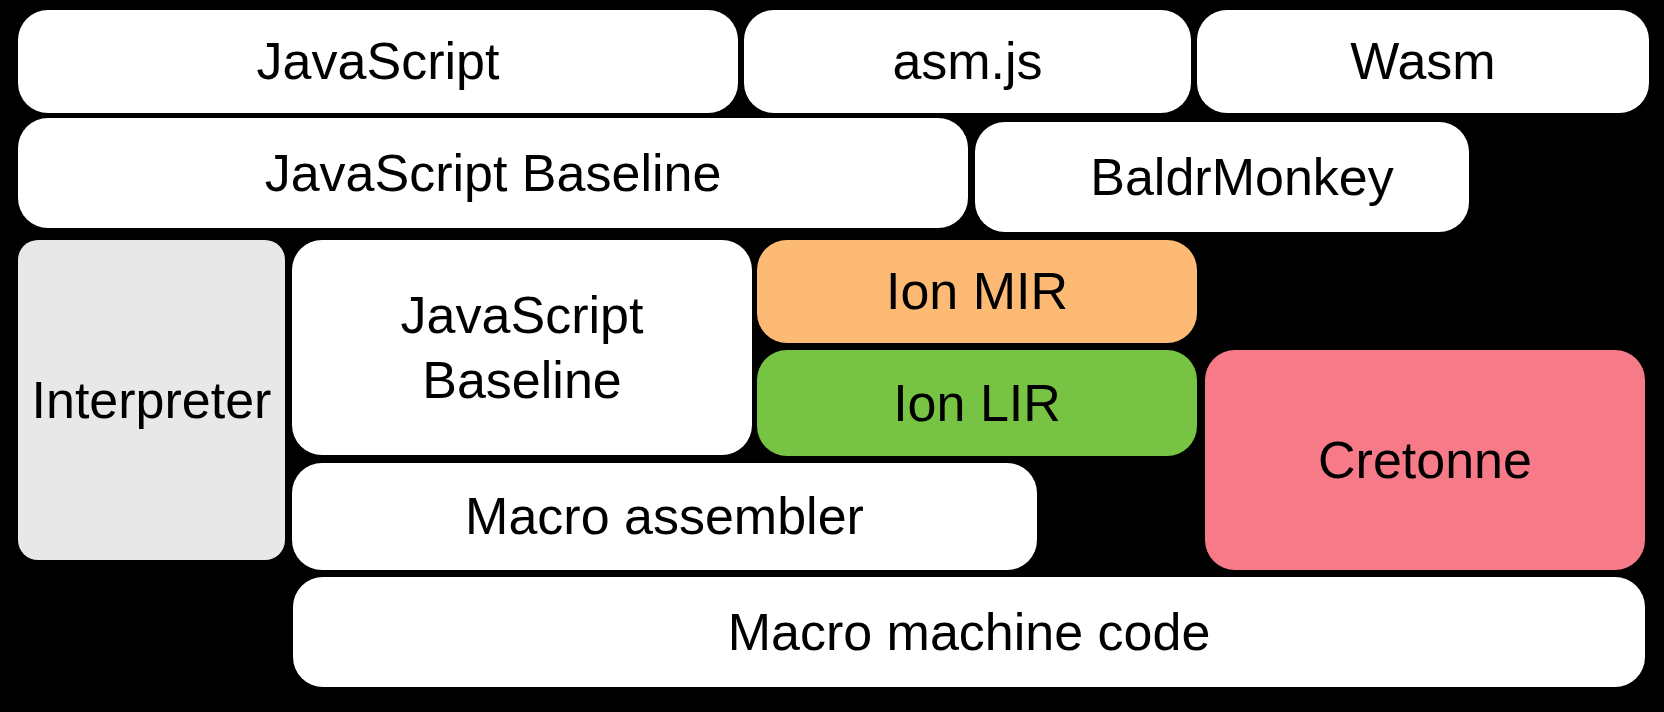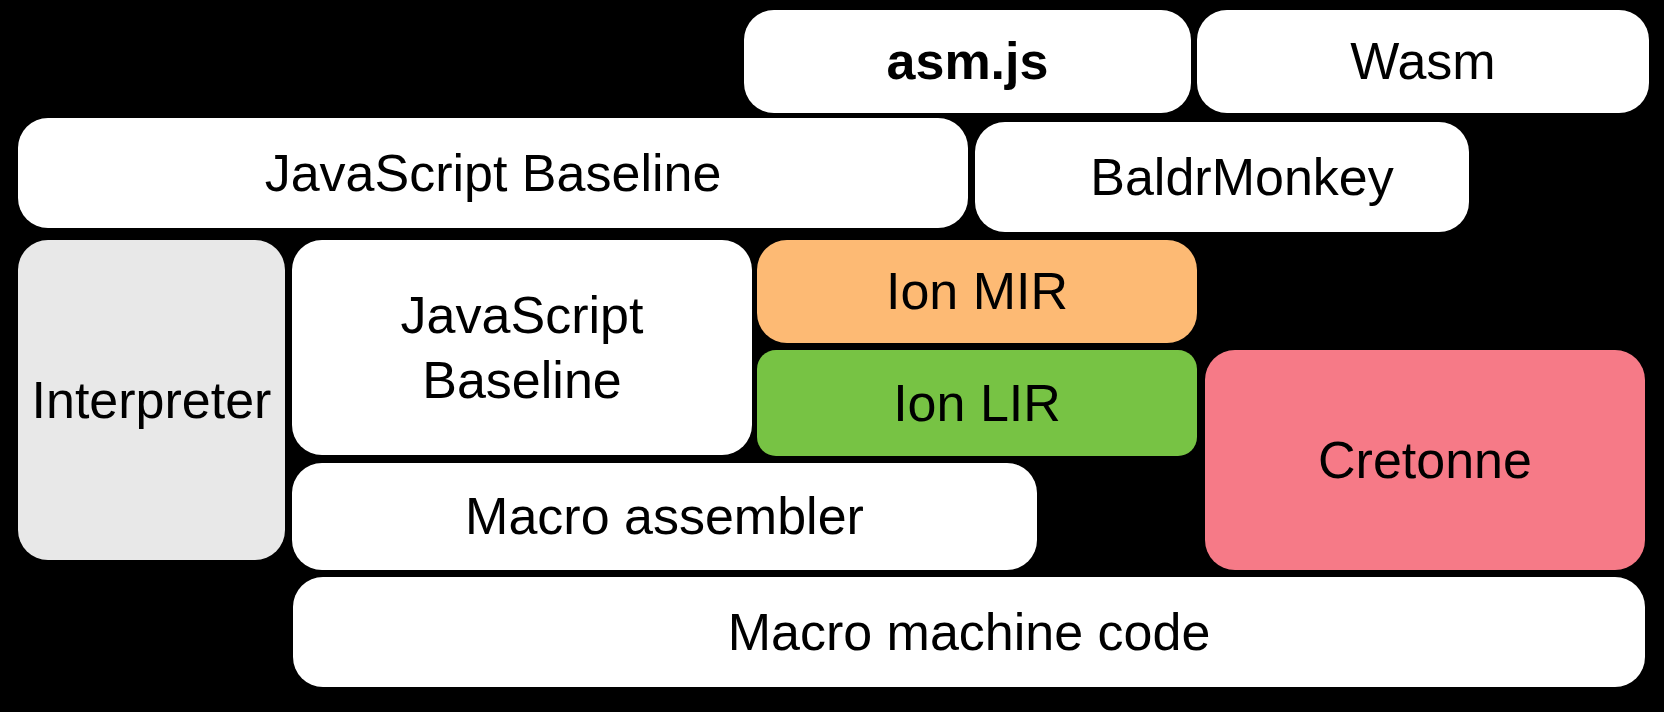--- a/index.html
+++ b/index.html
@@ -23,41 +23,44 @@
     display: flex;
     align-items: center;
     justify-content: center;
     text-align: center;
     font-size: 52px;
     line-height: 1.25;
     letter-spacing: 0;
   }
   
   .b-js       { left: 18px;   top: 10px;  width: 720px;  height: 103px; }
-  .b-asmjs    { left: 744px;  top: 10px;  width: 447px;  height: 103px; font-weight: bold; }
+  .b-asmjs    { left: 744px;  top: 10px;  width: 447px;  height: 103px; }
   .b-wasm     { left: 1197px; top: 10px;  width: 452px;  height: 103px; }
   
   .b-bytecode { left: 18px;   top: 118px; width: 950px;  height: 110px; }
   .b-baldr    { left: 975px;  top: 122px; width: 454px;  height: 110px; padding-left: 40px; }
   
-  .b-interp   { left: 18px;   top: 240px; width: 267px;  height: 320px; background: #e8e8e8; }
+  .b-interp   { left: 18px;   top: 240px; width: 267px;  height: 320px; background: #e8e8e8; border-radius: 20px; }
   .b-baseline { left: 292px;  top: 240px; width: 460px;  height: 215px; }
   .b-baseline .label { max-width: 310px; }
   .b-mir      { left: 757px;  top: 240px; width: 440px;  height: 103px; background: #fdba74; }
-  .b-lir      { left: 757px;  top: 350px; width: 440px;  height: 106px; background: #77c344; border-radius: 19px; }
+  .b-lir      { left: 757px;  top: 350px; width: 440px;  height: 106px; background: #77c344; }
   .b-cretonne { left: 1205px; top: 350px; width: 440px;  height: 220px; background: #f67a87; }
   
   .b-macro    { left: 292px;  top: 463px; width: 745px;  height: 107px; }
   .b-native   { left: 293px;  top: 577px; width: 1352px; height: 110px; }
 </style>
 </head>
 <body>
 
 <div class="canvas">
 
+  <div class="box b-js">
+    <span class="label">JavaScript</span>
+  </div>
 
   <div class="box b-asmjs">
     <span class="label">asm.js</span>
   </div>
 
   <div class="box b-wasm">
     <span class="label">Wasm</span>
   </div>
 
   <div class="box b-bytecode">

